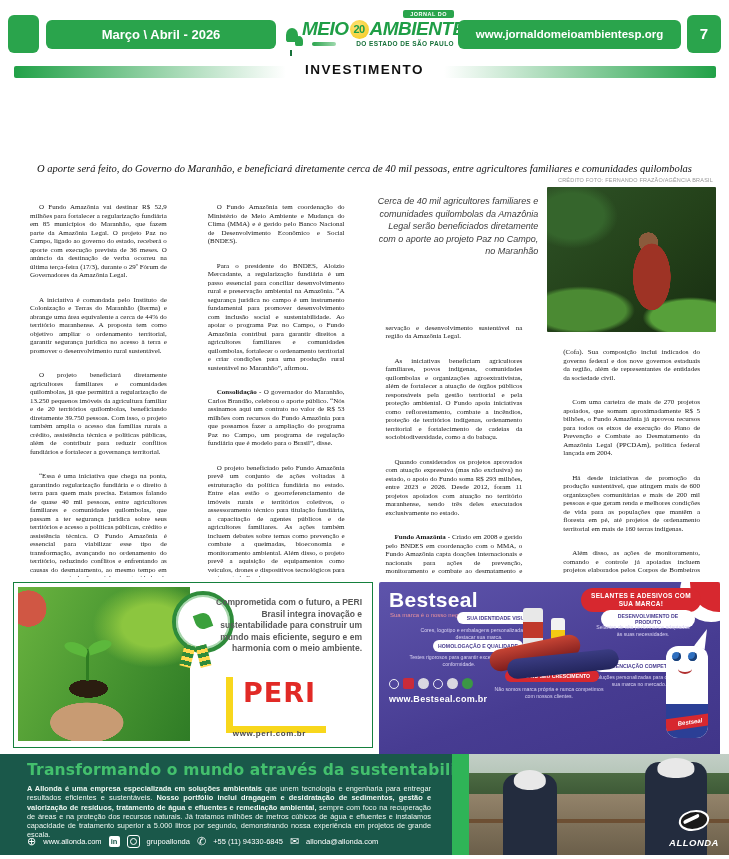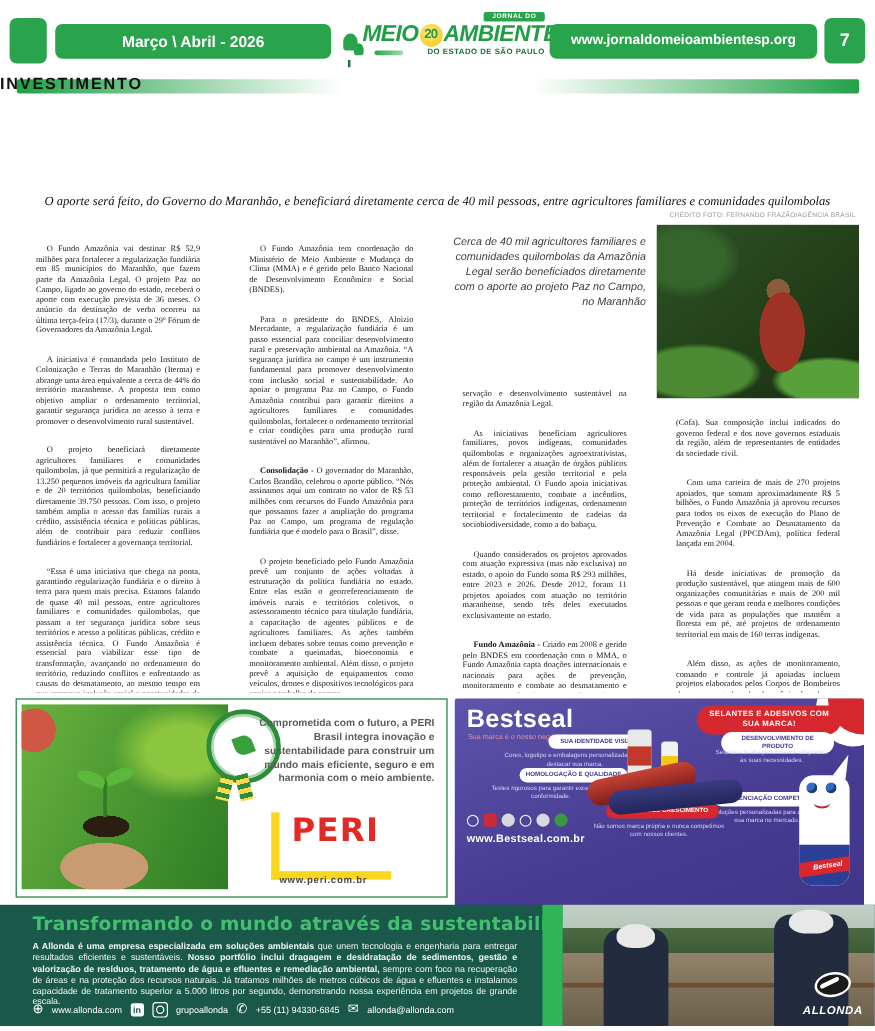--- a/index.html
+++ b/index.html
@@ -30,21 +30,21 @@
                background:linear-gradient(to right,#2aa44c,#9fd9ae);}
   .tree{position:absolute;background:#2aa44c;border-radius:50% 50% 20% 20%;}
   .t1{left:0;top:18px;width:12px;height:14px;}
   .t2{left:9px;top:26px;width:8px;height:10px;}
   .t3{left:4px;top:40px;width:2px;height:6px;border-radius:0;background:#17713a;}
 
   
   .sec-bar{top:66px;height:12px;border-radius:2px;}
   .sec-l{left:14px;width:272px;background:linear-gradient(to right,#21a147,#ffffff);}
   .sec-r{left:444px;width:272px;background:linear-gradient(to right,#ffffff,#21a147);}
-  .sec-label{left:0;right:0;top:62px;text-align:left;font-weight:bold;font-size:13.5px;
+  .sec-label{left:0;right:0;top:62px;text-align:center;font-weight:bold;font-size:13.5px;
              letter-spacing:1.5px;color:#111;}
 
   
   .headline{left:0;right:0;top:85px;text-align:center;color:#00a24e;font-weight:bold;
             font-style:italic;font-family:"DejaVu Sans",sans-serif;font-size:27px;
             line-height:38px;letter-spacing:1px;}
   .subhead{left:0;right:0;top:163px;text-align:center;font-family:"Liberation Serif",serif;
            font-style:italic;font-size:10.5px;color:#101010;}
   .credit{right:16px;top:177px;font-size:5.5px;color:#979797;letter-spacing:.2px;}
 

